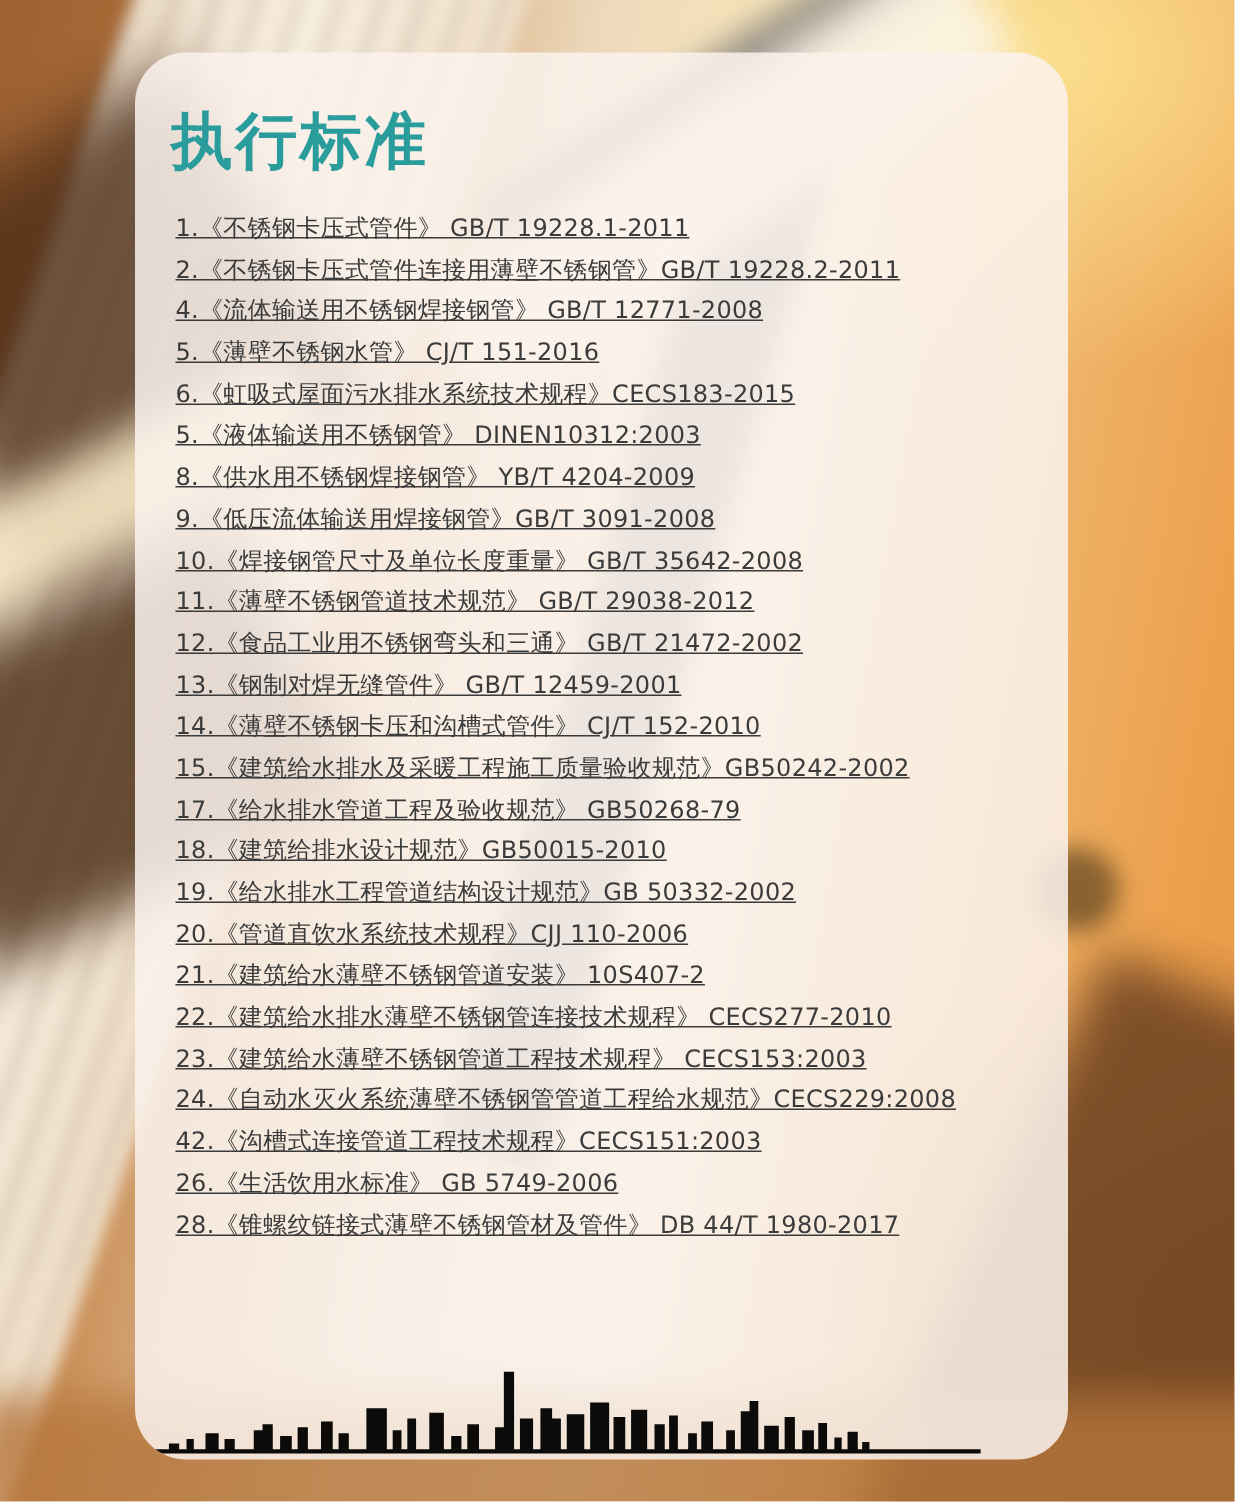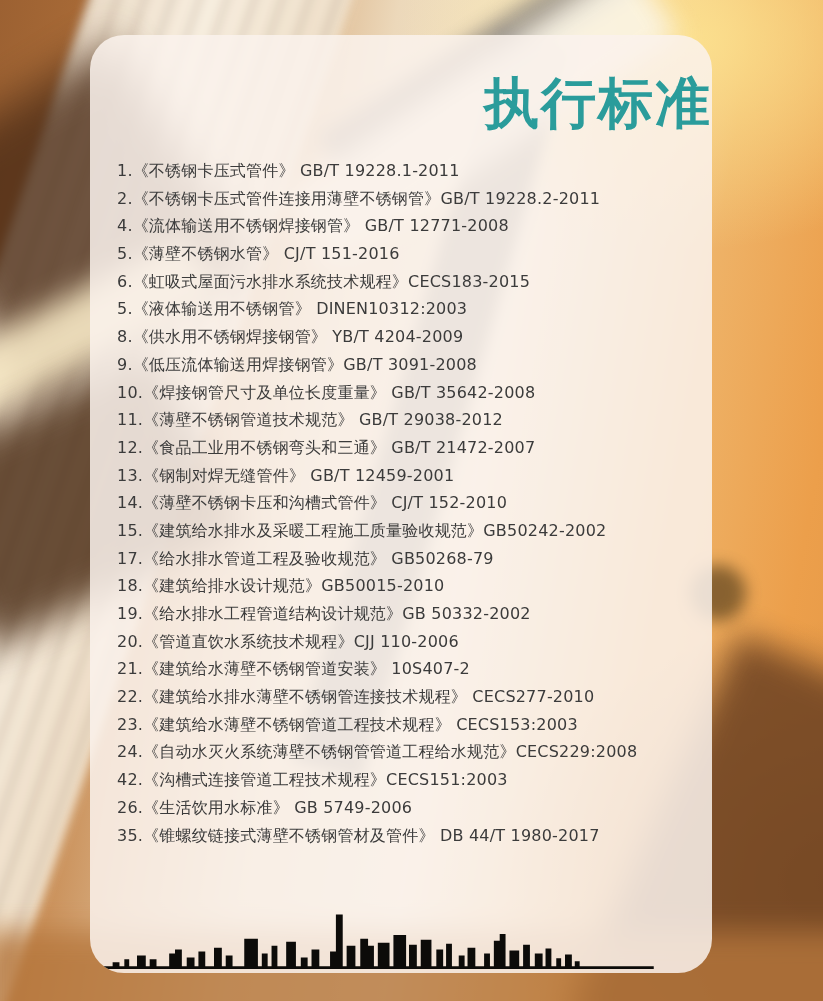--- a/index.html
+++ b/index.html
@@ -66,27 +66,26 @@
     left:-20px;bottom:-40px;width:900px;height:110px;background:#b5763c;opacity:.8;filter:blur(14px);
   }
   
   .card{
     position:absolute;left:90px;top:35px;width:622px;height:938px;
     border-radius:34px;background:rgba(250,242,236,.86);
     overflow:hidden;
   }
   .card h1{
     margin:32px 0 0 24px;
-    font-size:55px;font-weight:800;letter-spacing:2px;
+    font-size:41px;font-weight:800;letter-spacing:2px;
     color:var(--accent-teal);
-    text-align:right;
   }
   .std-list{
     list-style:none;margin:16px 4px 0 27px;padding:0;
-    font-size:16px;color:var(--list-text);
+    font-size:16px;color:var(--list-text);text-decoration:underline;
   }
   .std-list li{
     line-height:27.7px;height:27.7px;white-space:nowrap;overflow:visible;
     letter-spacing:.2px;
   }
   .skyline{
     position:absolute;left:8px;right:26px;bottom:1px;height:78px;
     color:var(--skyline-black);
   }
 </style>
@@ -115,35 +114,35 @@
         <li>1.《不锈钢卡压式管件》 GB/T 19228.1-2011</li>
         <li>2.《不锈钢卡压式管件连接用薄壁不锈钢管》GB/T 19228.2-2011</li>
         <li>4.《流体输送用不锈钢焊接钢管》 GB/T 12771-2008</li>
         <li>5.《薄壁不锈钢水管》 CJ/T 151-2016</li>
         <li>6.《虹吸式屋面污水排水系统技术规程》CECS183-2015</li>
         <li>5.《液体输送用不锈钢管》 DINEN10312:2003</li>
         <li>8.《供水用不锈钢焊接钢管》 YB/T 4204-2009</li>
         <li>9.《低压流体输送用焊接钢管》GB/T 3091-2008</li>
         <li>10.《焊接钢管尺寸及单位长度重量》 GB/T 35642-2008</li>
         <li>11.《薄壁不锈钢管道技术规范》 GB/T 29038-2012</li>
-        <li>12.《食品工业用不锈钢弯头和三通》 GB/T 21472-2007</li>
+        <li>12.《食品工业用不锈钢弯头和三通》 GB/T 21472-2002</li>
         <li>13.《钢制对焊无缝管件》 GB/T 12459-2001</li>
         <li>14.《薄壁不锈钢卡压和沟槽式管件》 CJ/T 152-2010</li>
         <li>15.《建筑给水排水及采暖工程施工质量验收规范》GB50242-2002</li>
         <li>17.《给水排水管道工程及验收规范》 GB50268-79</li>
         <li>18.《建筑给排水设计规范》GB50015-2010</li>
         <li>19.《给水排水工程管道结构设计规范》GB 50332-2002</li>
         <li>20.《管道直饮水系统技术规程》CJJ 110-2006</li>
         <li>21.《建筑给水薄壁不锈钢管道安装》 10S407-2</li>
         <li>22.《建筑给水排水薄壁不锈钢管连接技术规程》 CECS277-2010</li>
         <li>23.《建筑给水薄壁不锈钢管道工程技术规程》 CECS153:2003</li>
         <li>24.《自动水灭火系统薄壁不锈钢管管道工程给水规范》CECS229:2008</li>
         <li>42.《沟槽式连接管道工程技术规程》CECS151:2003</li>
         <li>26.《生活饮用水标准》 GB 5749-2006</li>
-        <li>35.《锥螺纹链接式薄壁不锈钢管材及管件》 DB 44/T 1980-2017</li>
+        <li>28.《锥螺纹链接式薄壁不锈钢管材及管件》 DB 44/T 1980-2017</li>
       </ol>
 
     <svg class="skyline" viewBox="0 0 580 80" preserveAspectRatio="none" aria-hidden="true">
       <path fill="currentColor" d="
         M6,74 h9 v-4 h7 v4 h5 v-7 h5 v7 h8 v-11 h9 v11 h4 v-7 h7 v7 h13
         v-13 h6 v-4 h7 v17 h5 v-9 h8 v9 h4 v-15 h7 v15 h9
         v-19 h8 v19 h4 v-11 h7 v11 h12
         v-28 h14 v28 h4 v-13 h6 v13 h4 v-21 h6 v21 h9
         v-25 h10 v25 h5 v-9 h7 v9 h4 v-17 h8 v17 h11
         v-15 h6 v-38 h7 v53 h4 v-21 h9 v21 h5

